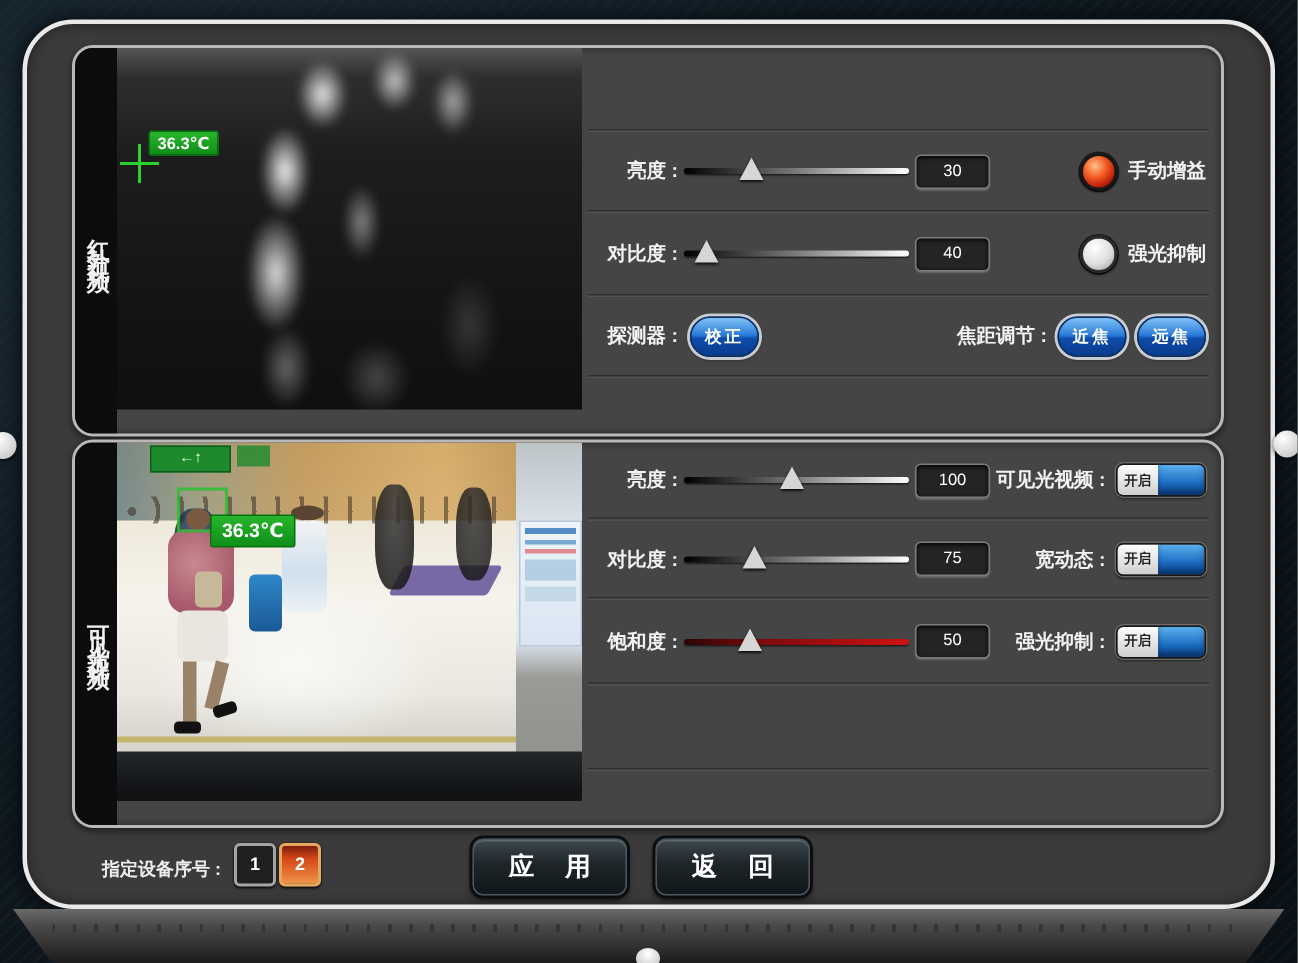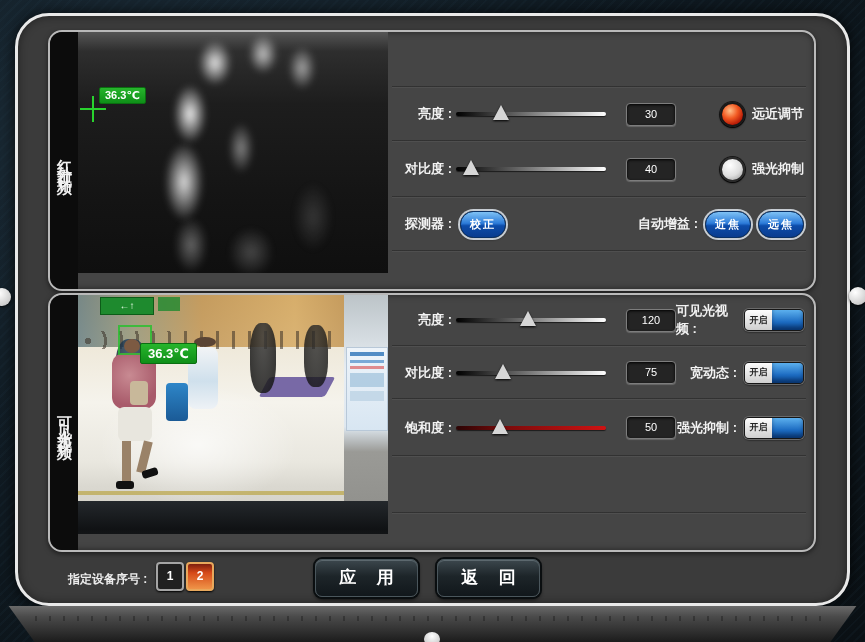--- a/index.html
+++ b/index.html
@@ -72,21 +72,21 @@
   .sw.black-hot{background:linear-gradient(90deg,#f6f6f6,#0b0b0b);}
   
   .slider{position:relative;width:150px;height:20px;margin-left:4px;flex:0 0 auto;}
   .slider .track{position:absolute;left:0;right:0;top:8px;height:4px;border-radius:2px;
     background:linear-gradient(90deg,#000,#6e6e6e 45%,#fff);box-shadow:0 1px 1px rgba(0,0,0,.6);}
   .slider .track.red{background:linear-gradient(90deg,#2a0404,#7e0b0b 35%,#cf1212);}
   .slider .thumb{position:absolute;top:1px;width:0;height:0;margin-left:-8px;
     border-left:8px solid transparent;border-right:8px solid transparent;
     border-bottom:15px solid #d6d6d6;filter:drop-shadow(0 1px 1px #000);}
   
-  .valuebox{margin-left:20px;width:48px;height:21px;line-height:21px;text-align:center;
+  .valuebox{margin-left:4px;width:48px;height:21px;line-height:21px;text-align:center;
     background:#242424;border:1px solid #7d7d7d;border-radius:4px;color:#fff;font-size:11px;
     box-shadow:inset 0 1px 3px #000, 0 1px 1px rgba(255,255,255,.2);flex:0 0 auto;}
   
   .rcluster{margin-left:auto;margin-right:10px;display:flex;align-items:center;gap:7px;}
   .clabel{color:#f2f2f2;font-size:13px;font-weight:bold;}
   
   .radio{width:21px;height:21px;border-radius:50%;flex:0 0 auto;
     box-shadow:0 1px 2px #000, 0 0 0 1px #1a1a1a;}
   .radio.on{background:radial-gradient(circle at 38% 32%, #ffc089, #f25a22 40%, #b81d08 72%, #6e0d03);
     border:2px solid #181818;}
@@ -154,21 +154,21 @@
 
         <div class="row" style="top:56px;height:52px;">
           <span class="rlabel">亮度 :</span>
           <div class="slider">
             <div class="track"></div>
               <div class="thumb" style="left: 30%;"></div>
           </div>
           <div class="valuebox">30</div>
           <div class="rcluster">
             <div class="radio on"></div>
-            <span class="clabel">远近调节</span>
+            <span class="clabel">手动增益</span>
           </div>
         </div>
         <div class="divider" style="top:108px;"></div>
 
         <div class="row" style="top:110px;height:54px;">
           <span class="rlabel">对比度 :</span>
           <div class="slider">
             <div class="track"></div>
               <div class="thumb" style="left: 10%;"></div>
           </div>
@@ -177,21 +177,21 @@
             <div class="radio off"></div>
             <span class="clabel">强光抑制</span>
           </div>
         </div>
         <div class="divider" style="top:164px;"></div>
 
         <div class="row" style="top:166px;height:52px;">
           <span class="rlabel">探测器 :</span>
           <div class="pill" style="margin-left:8px;">校正</div>
           <div class="rcluster">
-            <span class="clabel">自动增益 :</span>
+            <span class="clabel">焦距调节 :</span>
             <div class="pill">近焦</div>
             <div class="pill">远焦</div>
           </div>
         </div>
         <div class="divider" style="top:218px;"></div>
       </div>
     </section>
 
     <section class="group vis">
       <div class="video-strip">
@@ -243,21 +243,21 @@
       </div>
 
       <div class="controls">
 
         <div class="row" style="top:0;height:50px;">
           <span class="rlabel">亮度 :</span>
           <div class="slider">
             <div class="track"></div>
               <div class="thumb" style="left: 48%;"></div>
           </div>
-          <div class="valuebox">120</div>
+          <div class="valuebox">100</div>
           <div class="rcluster">
             <span class="clabel">可见光视频 :</span>
             <div class="toggle">
               <div class="knob">开启</div>
               <div class="on-side"></div>
             </div>
           </div>
         </div>
         <div class="divider" style="top:50px;"></div>
 

